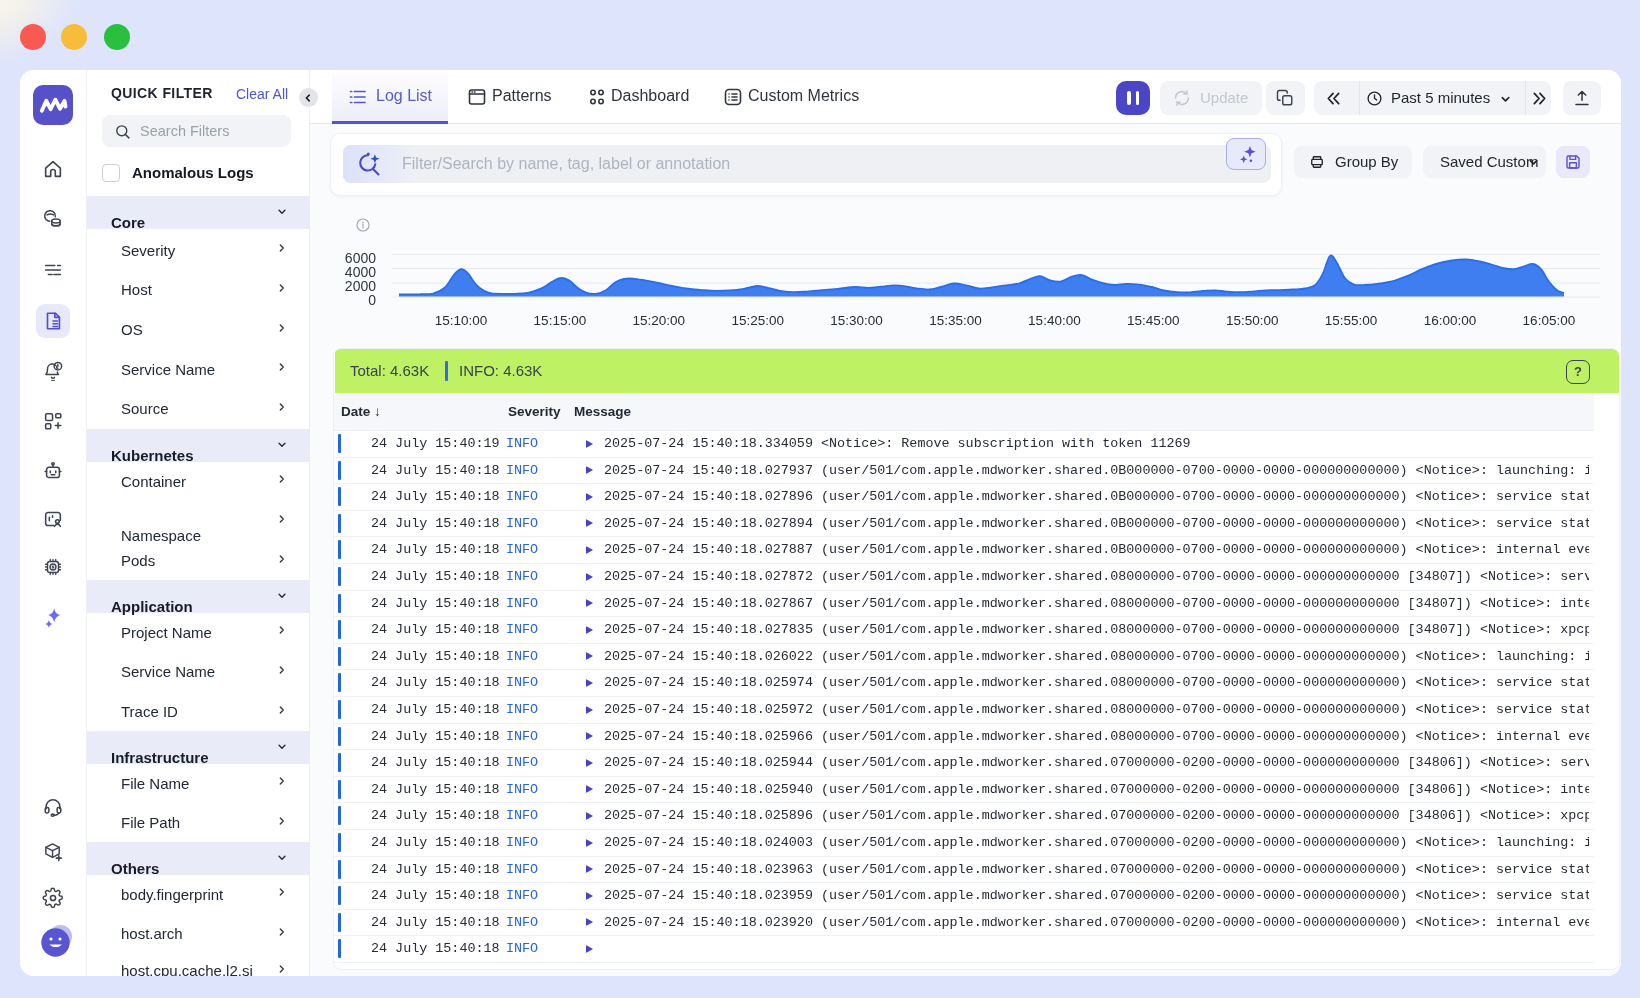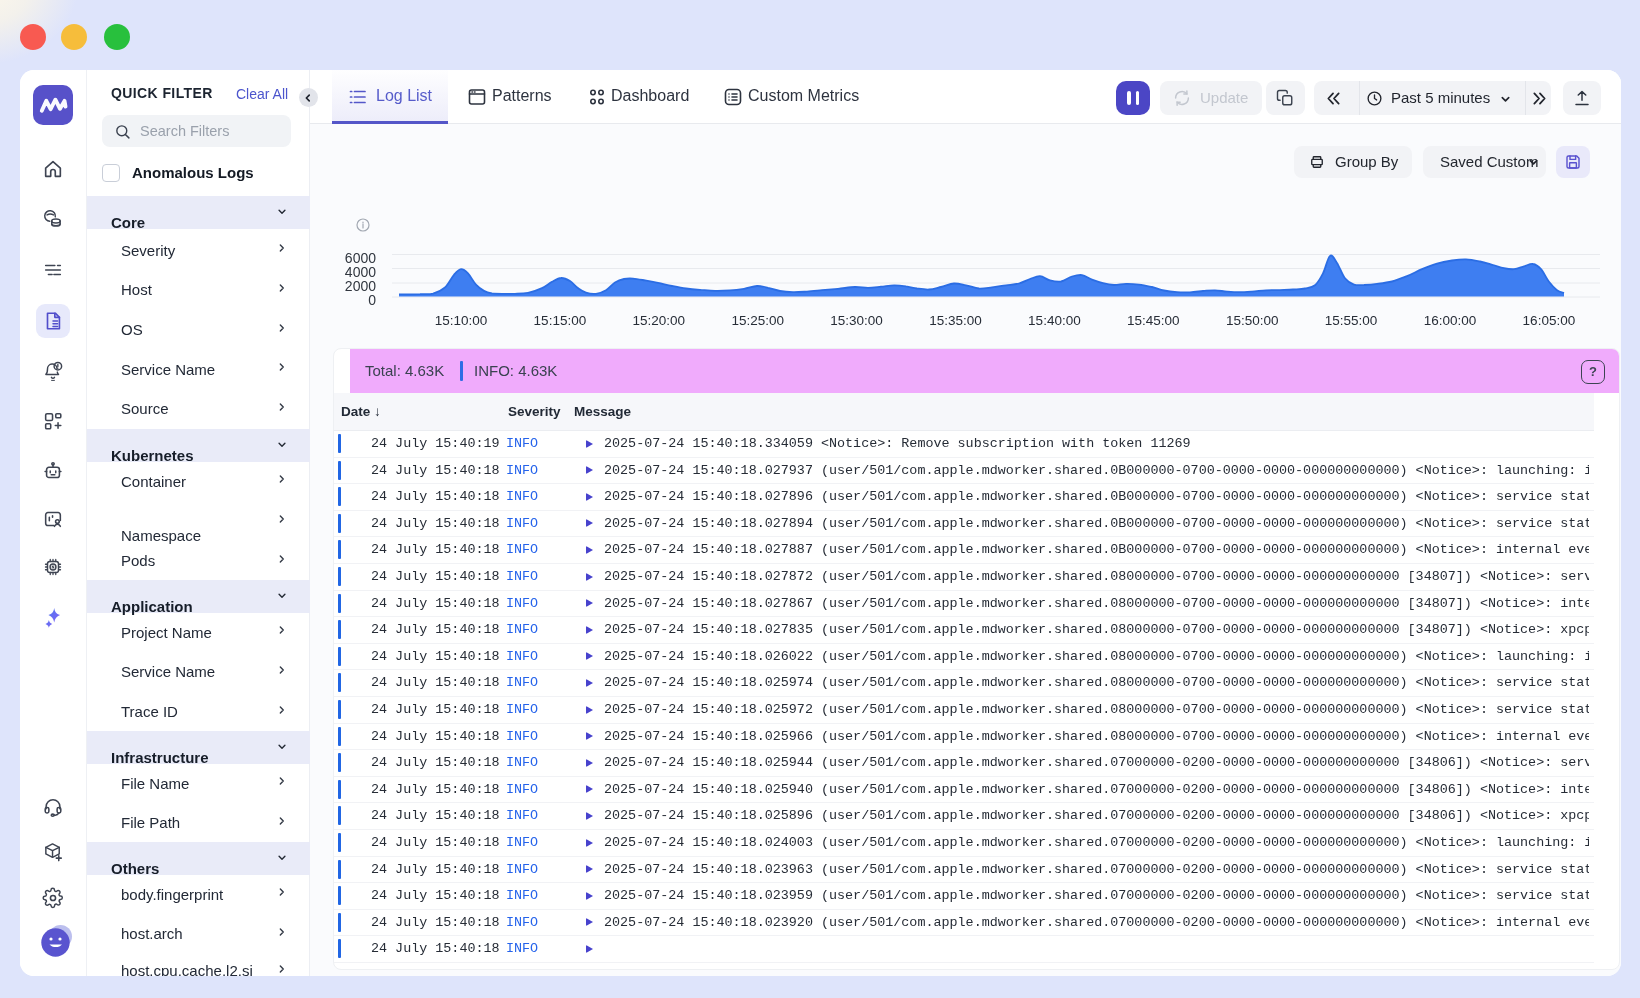--- a/index.html
+++ b/index.html
@@ -44,21 +44,21 @@
 #searchcard{position:absolute;left:20px;top:63px;width:952px;height:63px;background:#fff;border:1px solid #eff1f4;border-radius:10px;box-shadow:0 1px 3px rgba(25,35,60,.05);}
 #searchinput{position:absolute;left:12px;top:11px;width:928px;height:38px;background:#eef0f4;border-radius:8px;overflow:hidden;}
 #searchinput .grad{position:absolute;left:0;top:0;width:72px;height:40px;background:linear-gradient(90deg,#dde2f8 0%,#e3e7f9 45%,#eef0f4 100%);}
 #searchinput .ph{position:absolute;left:59px;top:10px;font-size:16px;color:#aeb4bf;}
 #aibtn{position:absolute;left:895px;top:4px;width:40px;height:32px;background:#e7eafc;border:1.5px solid #a9aeec;border-radius:8px;}
 
 #chartinfo{position:absolute;left:46px;top:148px;width:14px;height:14px;}
 #chartsvg{position:absolute;left:20px;top:160px;}
 
 #tablecard{position:absolute;left:23px;top:278px;width:1287px;height:622px;background:#fff;border:1px solid #eef0f3;border-radius:8px;overflow:hidden;}
-#summary{position:absolute;left:16px;top:0;width:100%;height:44px;background:#f0abfc;}
+#summary{position:absolute;left:1px;top:0;width:100%;height:44px;background:#bef264;}
 #summary .t1{position:absolute;left:15px;top:13px;font-size:15px;color:#3a4250;}
 #summary .bar{position:absolute;left:110px;top:12px;width:3px;height:20px;background:#2f6ce5;border-radius:1px;}
 #summary .t2{position:absolute;left:124px;top:13px;font-size:15px;color:#3a4250;}
 #helpbtn{position:absolute;left:1231px;top:11px;width:24px;height:24px;border:1.6px solid #3c4452;border-radius:7px;color:#3c4452;font-size:13px;font-weight:bold;text-align:center;line-height:22px;}
 #thead{position:absolute;left:0;top:44px;width:1260px;height:38px;background:#f6f7fa;border-bottom:1px solid #ebedf1;}
 #thead span{position:absolute;top:11px;font-size:13.5px;font-weight:bold;color:#222a36;}
 #rows{position:absolute;left:0;top:82px;width:100%;}
 .row{position:absolute;left:0;width:1260px;height:26.6px;border-bottom:1px solid #f1f2f5;font-family:"Liberation Mono",monospace;font-size:13.4px;color:#262c36;white-space:nowrap;}
 .row .lbar{position:absolute;left:4px;top:3px;width:3px;height:19px;background:#2166e4;border-radius:1px;}
 .row .dt{position:absolute;left:17px;top:5px;margin-left:20px;}
@@ -359,20 +359,39 @@
             <path d="M2.5 2.5 L7.5 8 L2.5 13.5 M8.5 2.5 L13.5 8 L8.5 13.5"></path>
           </svg>
       </div>
       <div class="btn" style="left:1253px;width:38px;">
           <svg style="position:absolute;left:10px;top:8px" width="18" height="18" viewBox="0 0 24 24" fill="none" stroke="#2c333f" stroke-width="2" stroke-linecap="round" stroke-linejoin="round">
             <path d="M12 15 V3.5 M7 8 l5 -4.5 5 4.5"></path>
             <path d="M4 20.5 h16"></path>
           </svg>
         </div>
     </div>
+    <div id="searchcard">
+      <div id="searchinput">
+          <div class="grad"></div>
+        <svg style="position:absolute;left:13px;top:6px" width="27" height="27" viewBox="0 0 27 27" fill="none">
+            <path d="M19.3 13.2 a7.6 7.6 0 1 1 -7.3 -8.9" stroke="#4f48c8" stroke-width="2.1" stroke-linecap="round"></path>
+            <path d="M17.5 18.5 L22.5 23.5" stroke="#4f48c8" stroke-width="2.1" stroke-linecap="round"></path>
+            <circle cx="12.3" cy="2.9" r="1.5" fill="#4f48c8"></circle>
+            <path d="M18.9 3.2 l1.25 3.35 3.35 1.25 -3.35 1.25 -1.25 3.35 -1.25 -3.35 -3.35 -1.25 3.35 -1.25 Z" fill="#2b50c8"></path>
+          </svg>
+        <span class="ph">Filter/Search by name, tag, label or annotation</span>
+      </div>
+      <div id="aibtn">
+          <svg style="position:absolute;left:10px;top:4px" width="23" height="23" viewBox="0 0 24 24" fill="#5a50d2">
+            <path d="M13.5 3 l1.6 4.4 4.4 1.6 -4.4 1.6 -1.6 4.4 -1.6 -4.4 -4.4 -1.6 4.4 -1.6 Z"></path>
+            <path d="M7 13 l1.1 2.9 2.9 1.1 -2.9 1.1 -1.1 2.9 -1.1 -2.9 -2.9 -1.1 2.9 -1.1 Z"></path>
+            <circle cx="14.5" cy="18.5" r="1.4"></circle>
+          </svg>
+        </div>
+    </div>
     <div class="btn2" style="left:984px;width:118px;">
         <svg style="position:absolute;left:14px;top:7px" width="18" height="18" viewBox="0 0 24 24" fill="none" stroke="#23262e" stroke-width="1.8" stroke-linecap="round" stroke-linejoin="round">
           <rect x="5" y="8.5" width="14" height="7" rx="1"></rect>
           <path d="M7 8.5 V6 a1 1 0 0 1 1 -1 h8 a1 1 0 0 1 1 1 v2.5 M7 15.5 V18 a1 1 0 0 0 1 1 h8 a1 1 0 0 0 1 -1 v-2.5"></path>
         </svg>
         <span style="position:absolute;left:41px;top:7px;">Group By</span>
       </div>
     <div class="btn2" style="left:1113px;width:123px;">
         <span style="position:absolute;left:17px;top:7px;">Saved Custom</span>
         <svg style="position:absolute;left:105px;top:11px" width="11" height="11" viewBox="0 0 12 12" fill="none" stroke="#23262e" stroke-width="1.8" stroke-linecap="round" stroke-linejoin="round">

